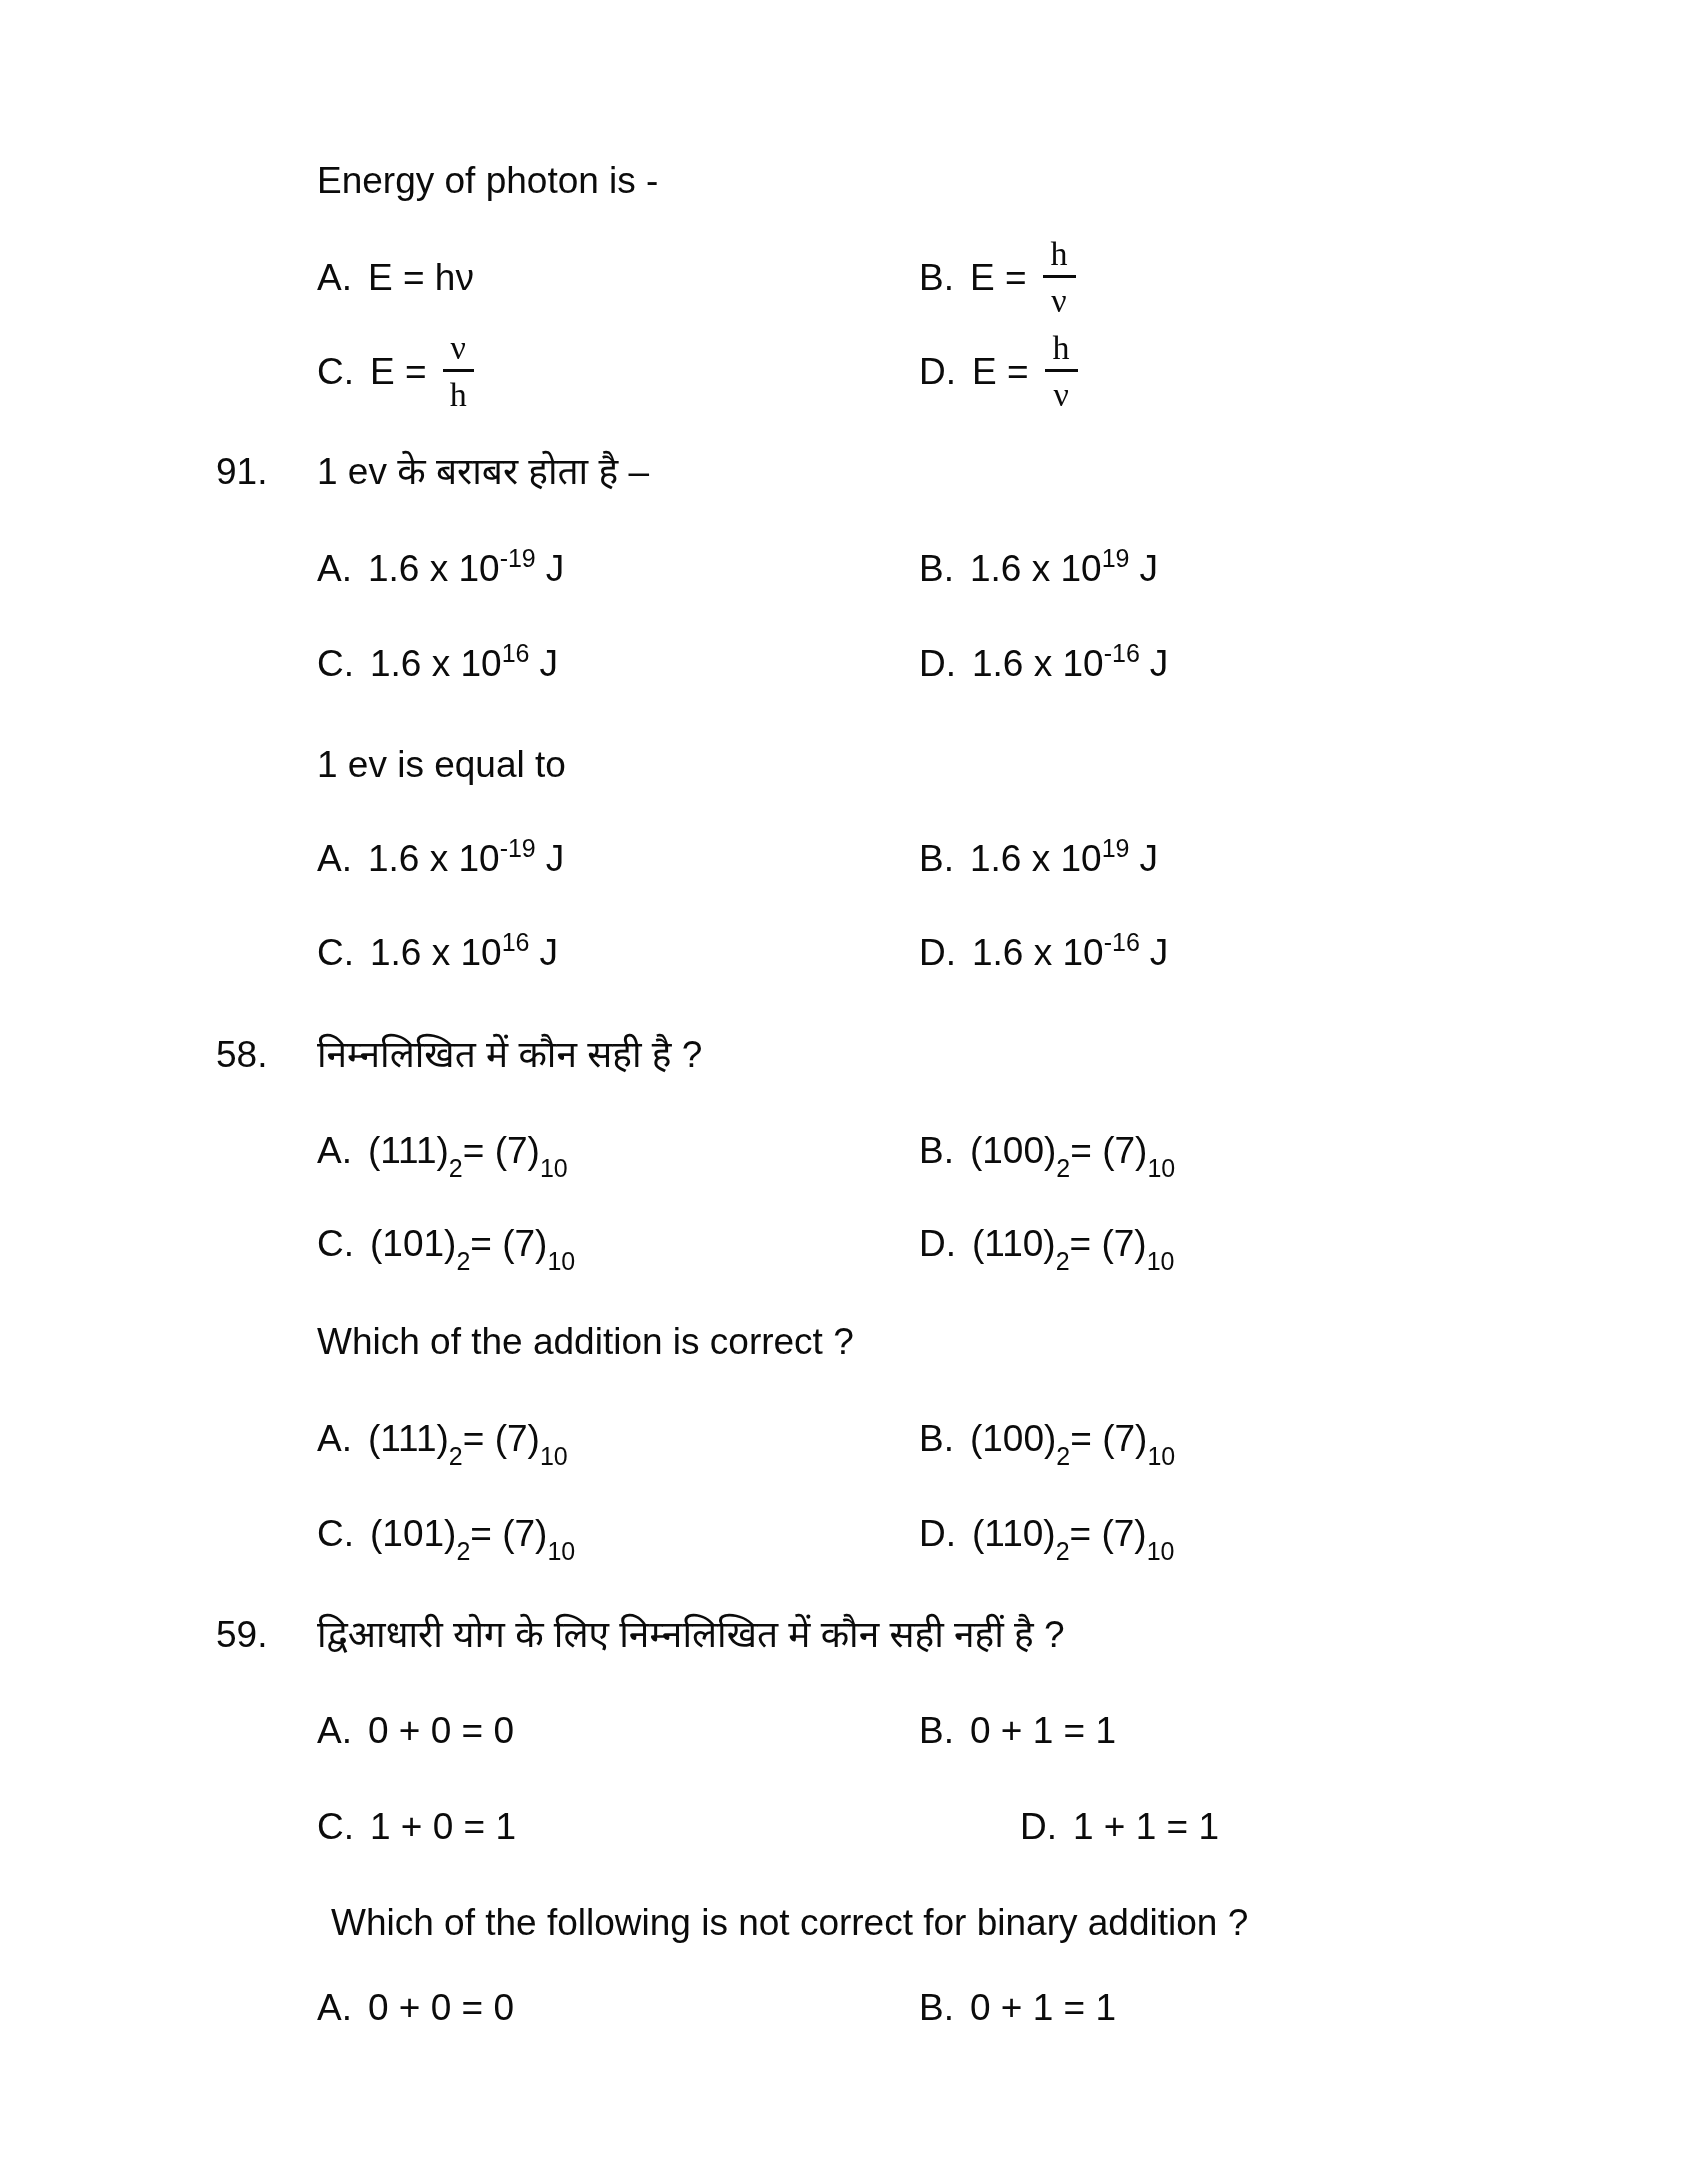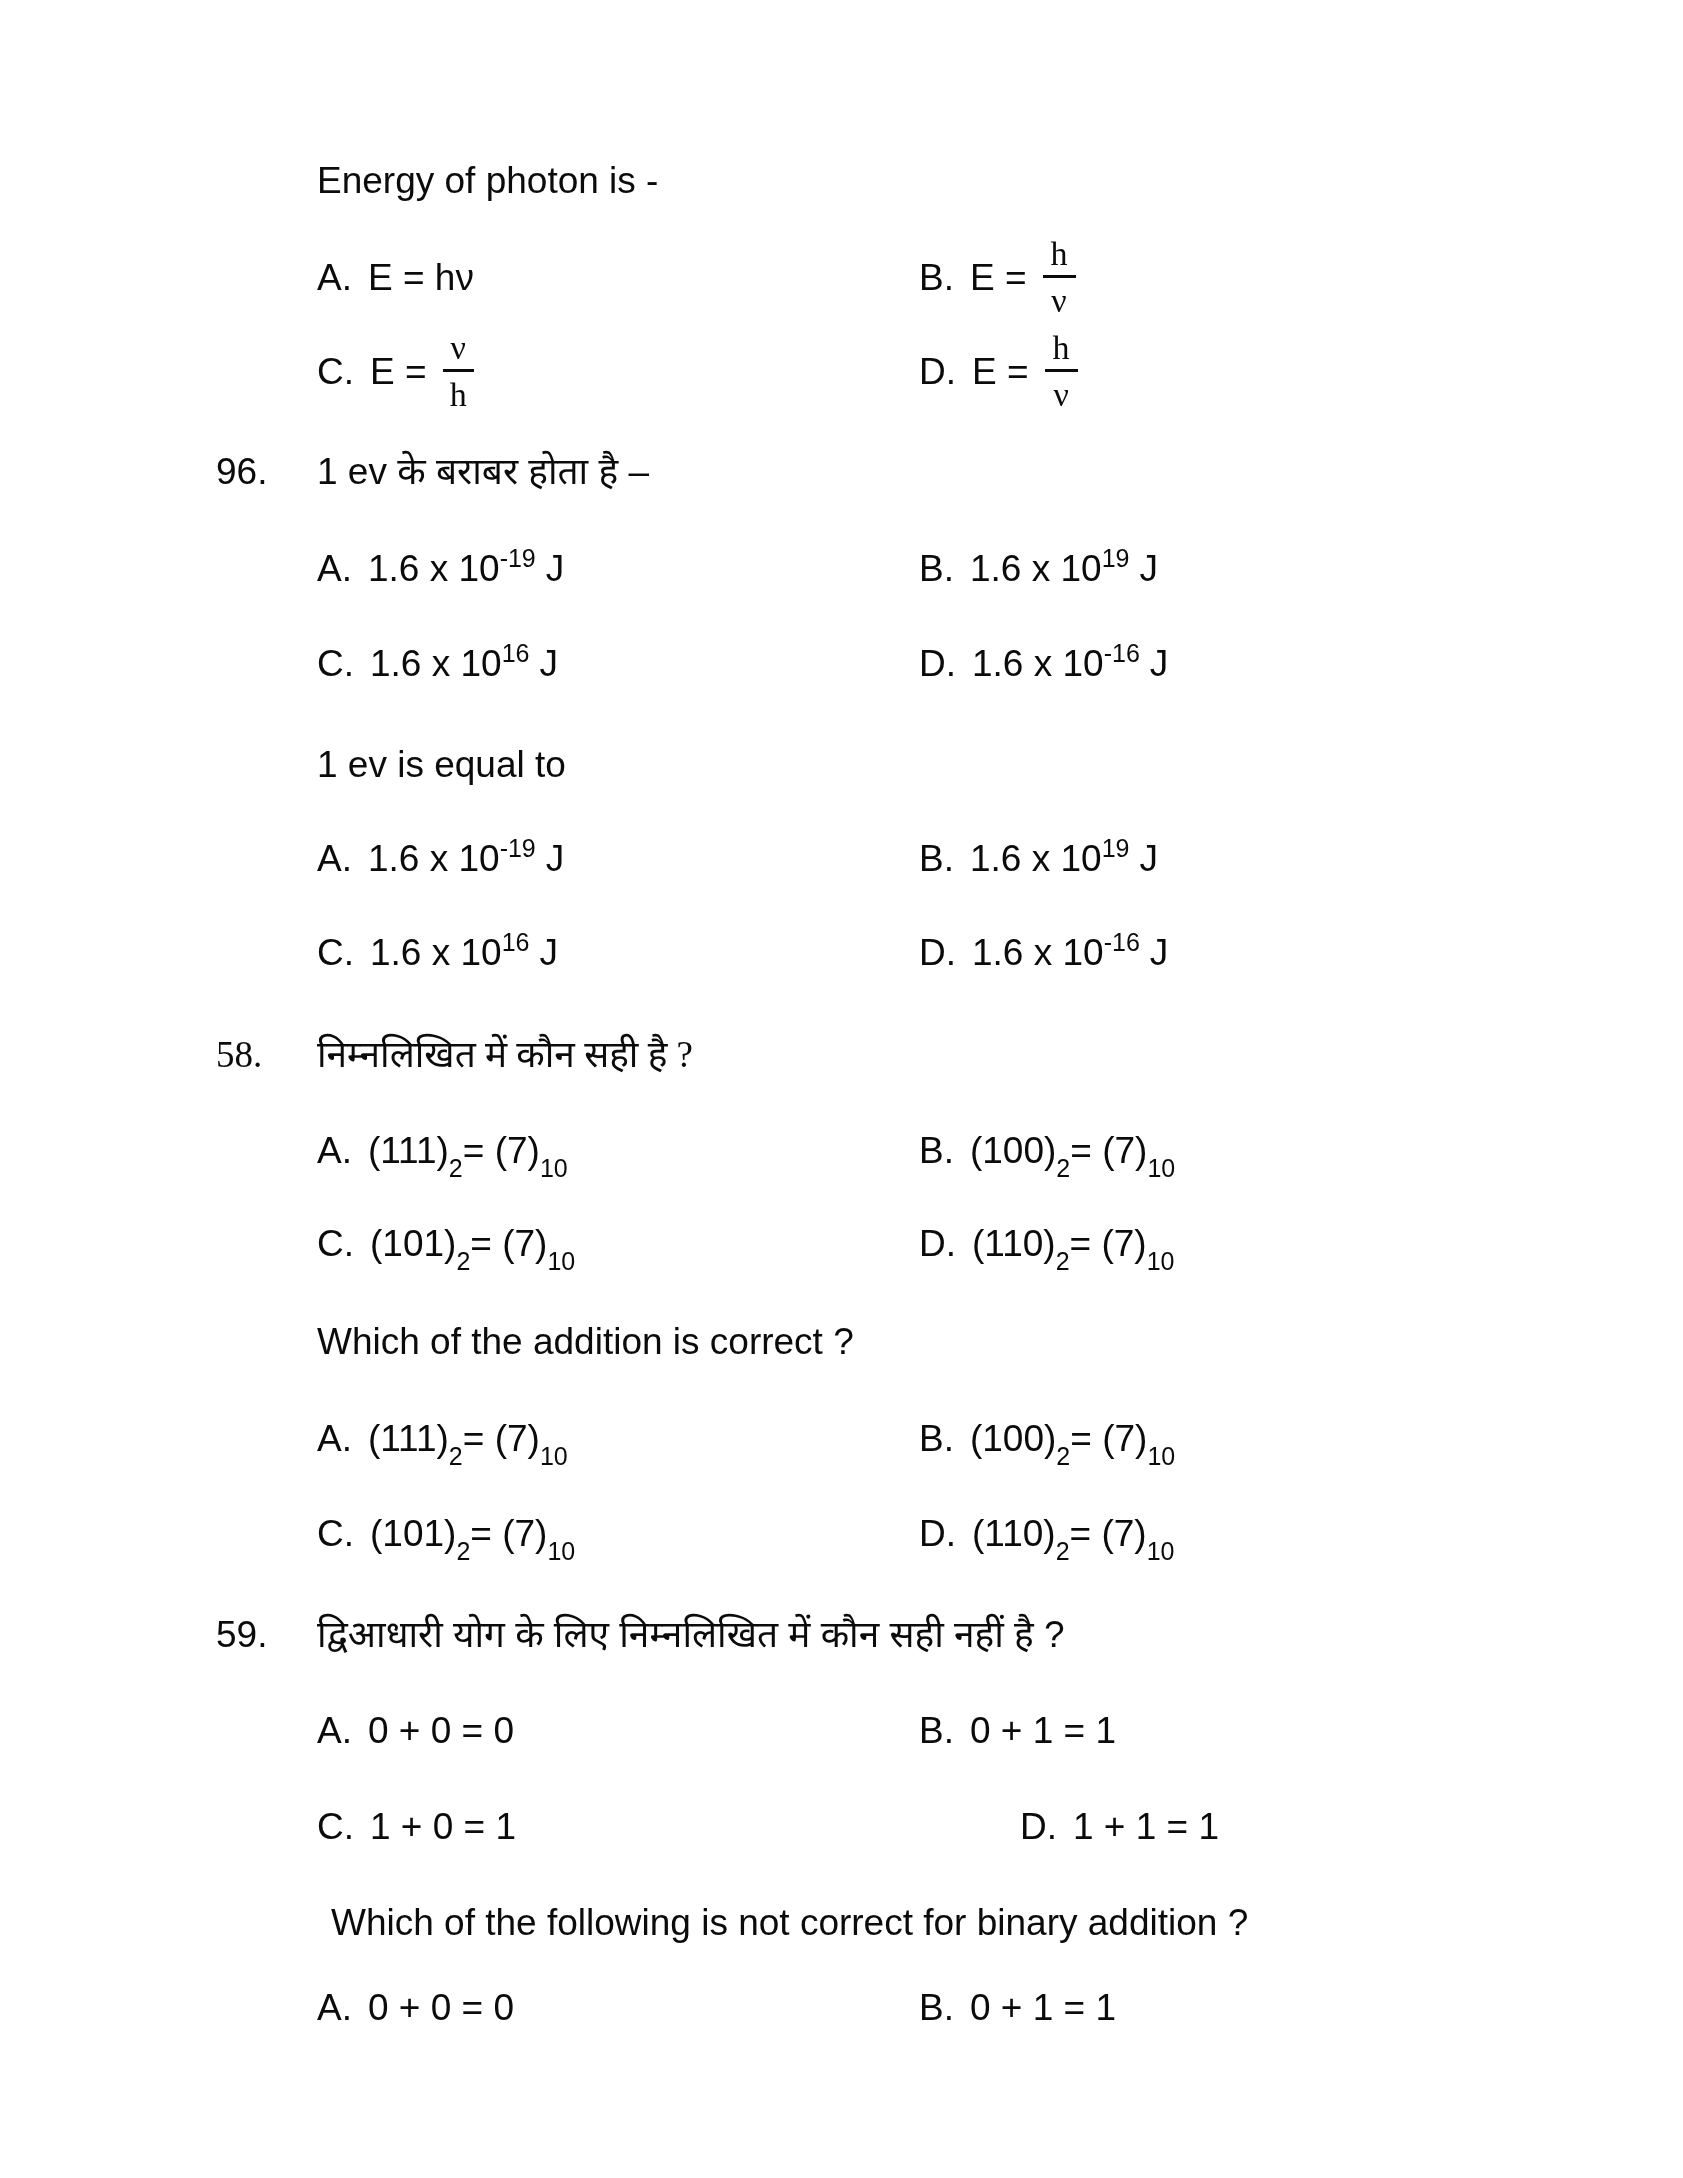--- a/index.html
+++ b/index.html
@@ -37,21 +37,21 @@
   
   .r1{top:156px;}
   .r2{top:230px;}
   .r3{top:324px;}
   .r4{top:447px;}
   .r5{top:544px;}
   .r6{top:639px;}
   .r7{top:740px;}
   .r8{top:834px;}
   .r9{top:928px;}
-  .r10{top:1030px;font-family:Liberation Serif, serif;}
+  .r10{top:1030px;}
   .r11{top:1126px;}
   .r12{top:1219px;}
   .r13{top:1317px;}
   .r14{top:1414px;}
   .r15{top:1509px;}
   .r16{top:1610px;text-align:center;}
   .r17{top:1706px;}
   .r18{top:1802px;}
   .r19{top:1898px;margin-left:14px;}
   .r20{top:1983px;}
@@ -93,21 +93,21 @@
       <span class="olabel">D.</span>
       <span>E =</span>
       <span class="frac">
         <span class="num">h</span>
         <span class="den">ν</span>
       </span>
     </div>
   </div>
 
   <div class="row r4">
-    <span class="qnum">96.</span>
+    <span class="qnum">91.</span>
     <span class="qtext">1 ev के बराबर होता है –</span>
   </div>
 
   <div class="row r5">
     <div class="opt left">
       <span class="olabel">A.</span>
       <span>1.6 x 10</span>
       <sup class="sp">-19</sup>
       <span class="suffix">J</span>
     </div>

